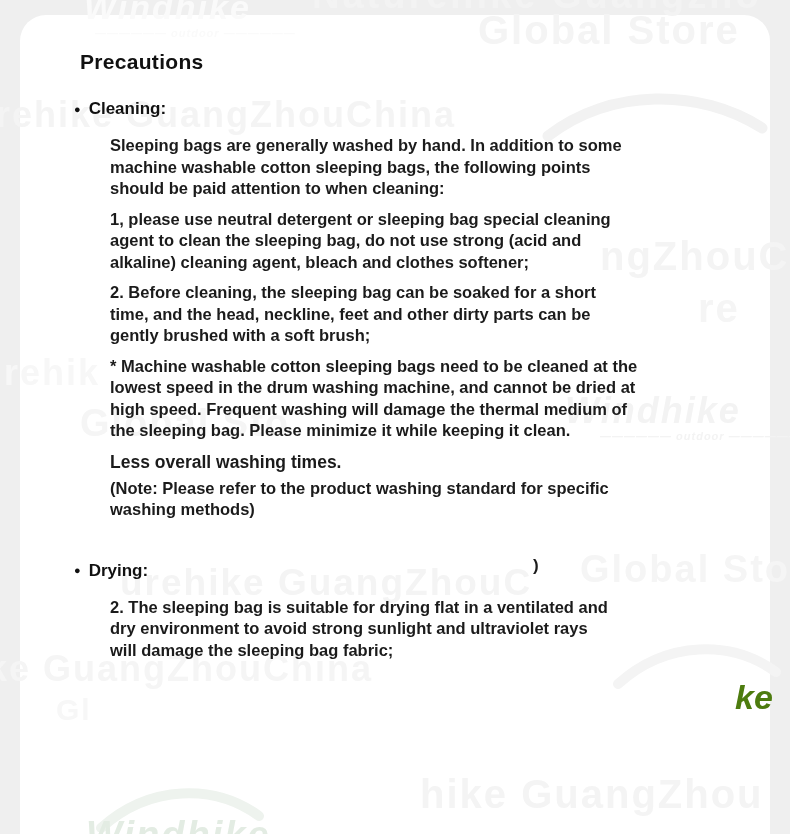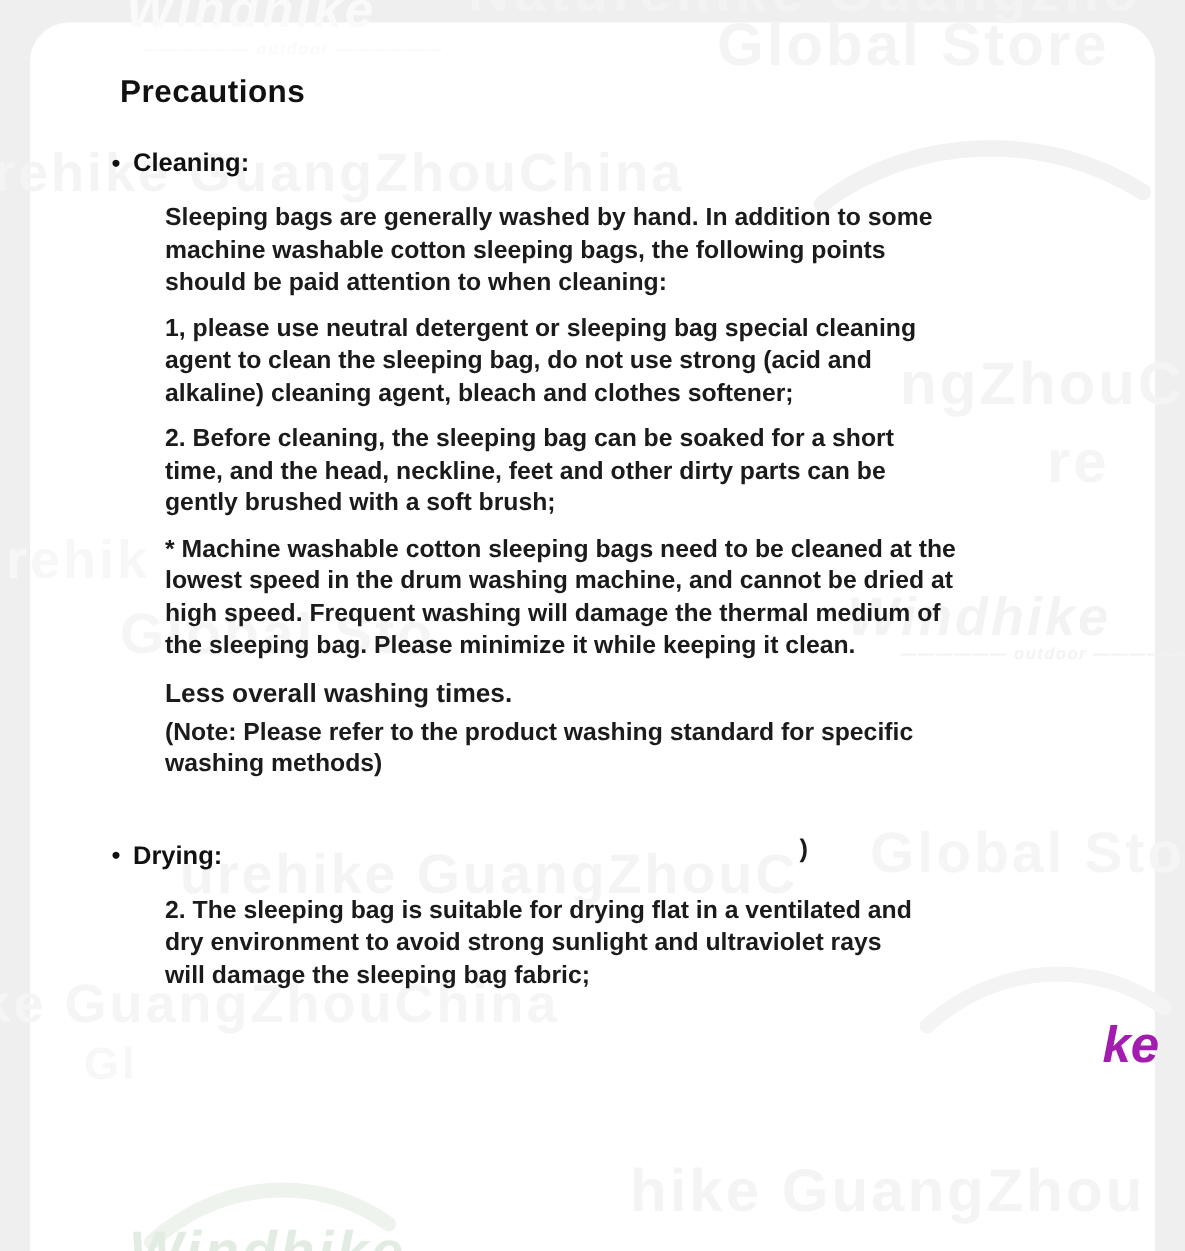--- a/index.html
+++ b/index.html
@@ -27,21 +27,21 @@
   .wm-right-frag1    {left:600px;top:234px;font-size:40px;color:#f4f4f4;letter-spacing:2px;}
   .wm-right-frag2    {left:698px;top:286px;font-size:40px;color:#f5f5f5;letter-spacing:2px;}
   .wm-left-frag1     {left:-20px;top:352px;font-size:36px;color:#f7f7f7;letter-spacing:2px;}
   .wm-row-support    {left:80px;top:402px;font-size:38px;color:#f5f5f5;letter-spacing:2px;}
   .wm-brand-mid      {left:565px;top:390px;font-size:36px;color:#f3f3f3;font-style:italic;letter-spacing:2px;}
   .wm-tagline-mid    {left:600px;top:430px;font-size:11px;color:#f3f3f3;font-style:italic;letter-spacing:1px;}
   .wm-row-less       {left:120px;top:514px;font-size:37px;color:#f4f4f4;letter-spacing:2px;margin-top:48px;}
   .wm-row-note       {left:580px;top:548px;font-size:38px;color:#f5f5f5;letter-spacing:2px;}
   .wm-row-drying     {left:-25px;top:648px;font-size:36px;color:#f5f5f5;letter-spacing:2px;}
   .wm-left-frag2     {left:56px;top:693px;font-size:30px;color:#f7f7f7;letter-spacing:2px;}
-  .wm-right-frag3    {left:735px;top:678px;font-size:34px;color:#a21caf;font-style:italic;text-align:right;}
+  .wm-right-frag3    {left:735px;top:678px;font-size:34px;color:#4d7c0f;font-style:italic;text-align:right;}
   .wm-bottom-row     {left:420px;top:772px;font-size:40px;color:#f4f4f4;letter-spacing:2px;text-align:right;}
   .wm-brand-bottom   {left:86px;top:814px;font-size:38px;color:#e3ece3;font-style:italic;letter-spacing:2px;}
   .wm-swoosh{position:absolute;z-index:1;pointer-events:none;}
   .sw-1{left:540px;top:86px;}
   .sw-2{left:612px;top:636px;}
   .sw-3{left:95px;top:778px;}
   
   .content{
     position:relative;z-index:2;
     padding:50px 45px 0 80px;

